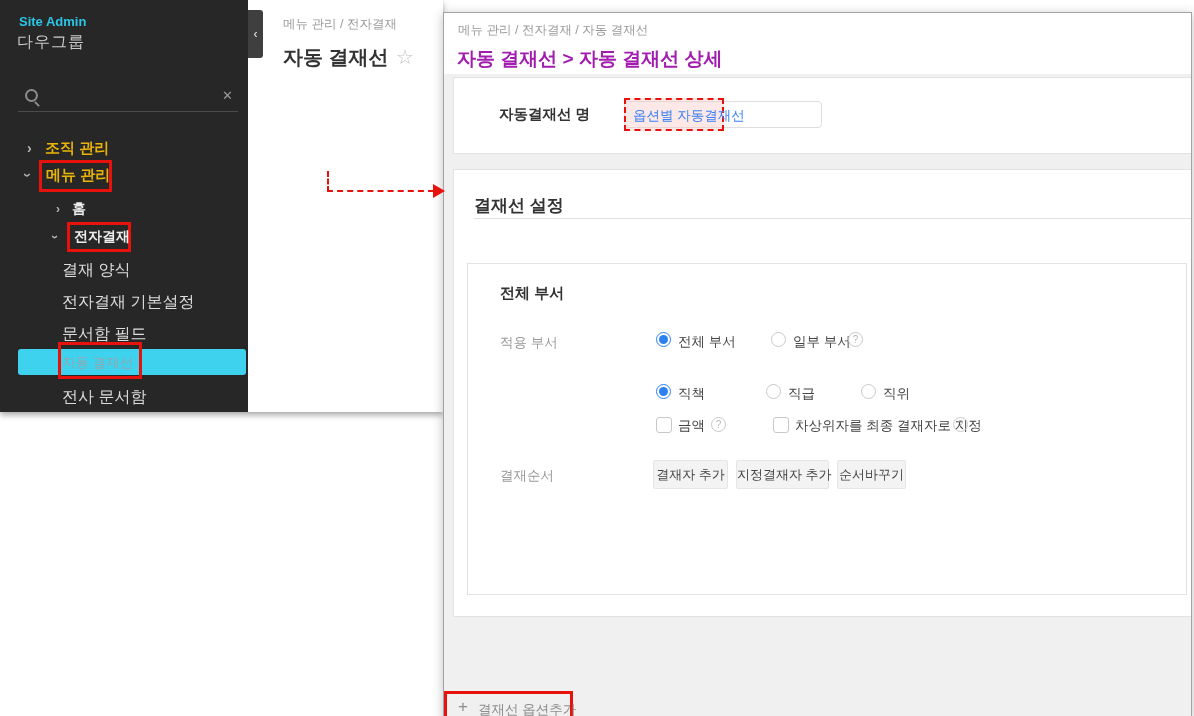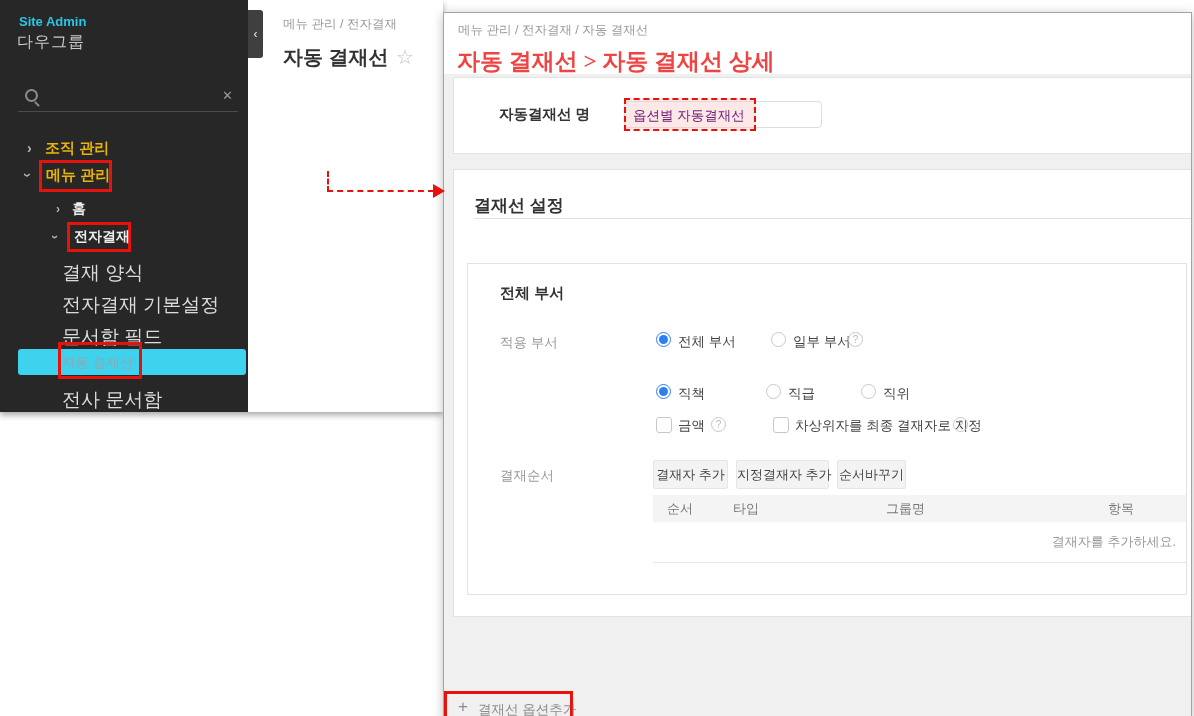--- a/index.html
+++ b/index.html
@@ -13,21 +13,21 @@
   .site-label{left:19px;top:14px;font-size:13px;font-weight:bold;color:#2bc6e6;}
   .company{left:17px;top:32px;font-size:16px;color:#c9c9c9;letter-spacing:1px;}
   .mag{left:25px;top:89px;width:9px;height:9px;border:2px solid #8d8d8d;border-radius:50%;}
   .mag::after{content:"";position:absolute;left:9px;top:10px;width:2px;height:6px;background:#8d8d8d;transform:rotate(-45deg);}
   .search-clear{left:222px;top:88px;font-size:13px;color:#9a9a9a;}
   .search-line{left:18px;top:111px;width:220px;height:1px;background:#4b4b4b;}
   .chev{display:inline-block;color:#b5b5b5;font-size:14px;font-weight:bold;line-height:1;}
   .chev.open{transform:rotate(90deg);}
   .nav1{font-size:15px;font-weight:bold;color:#eab308;}
   .nav2{font-size:14px;font-weight:bold;color:#ececec;}
-  .nav3{font-size:19px;color:#dcdcdc;}
+  .nav3{font-size:16px;color:#dcdcdc;}
   .redbox{border:3px solid #e8120c;}
   .sel-bar{left:18px;top:349px;width:228px;height:26px;background:#3ed2ee;border-radius:3px;}
   .sel-bar-label{left:62px;top:354px;font-size:13.5px;color:#8fa9b1;}
 
   
   .list-panel{left:248px;top:0;width:178px;height:412px;background:#fff;}
   .collapse-tab{left:248px;top:10px;width:15px;height:48px;background:#3f3f3f;border-radius:0 3px 3px 0;
                 color:#eee;font-size:12px;text-align:center;line-height:48px;}
   .crumb{font-size:12.5px;color:#9a9a9a;}
   .cb{position:absolute;width:14px;height:14px;background:#fff;border:1px solid #c8c8c8;border-radius:3px;}
@@ -35,27 +35,27 @@
   
   .arrow-v{left:327px;top:171px;width:0;height:21px;border-left:2px dashed #e8120c;z-index:60;}
   .arrow-h{left:327px;top:190px;width:107px;height:0;border-top:2px dashed #e8120c;z-index:60;}
   .arrow-head{left:433px;top:184px;width:0;height:0;border-top:7px solid transparent;
               border-bottom:7px solid transparent;border-left:12px solid #e8120c;z-index:60;}
 
   
   .detail-panel{left:443px;top:12px;width:747px;height:706px;background:#fff;border:1px solid #a3a3a3;
                 box-shadow:0 2px 10px rgba(0,0,0,.25);overflow:hidden;z-index:40;}
   .detail-body{left:0;top:61px;right:0;bottom:0;background:#f0f0f1;}
-  .panel-title{font-size:23px;font-weight:bold;color:#ef4444;font-family:Liberation Serif, serif;}
+  .panel-title{font-size:19px;font-weight:bold;color:#a21caf;}
   .card{position:absolute;background:#fff;border:1px solid #e3e3e3;}
   .field-label{font-size:14.5px;font-weight:bold;color:#333;}
   .name-input{position:absolute;left:170px;top:23px;width:198px;height:27px;border:1px solid #ddd;border-radius:4px;
               background:#fff;box-sizing:border-box;font-size:13.5px;color:#333;padding:0 8px;}
-  .dash-box{position:absolute;left:170px;top:20px;width:132px;height:33px;border:2px dashed #e8120c;
-            background:rgba(250,205,205,.45);font-size:13.5px;color:#701a75;line-height:31px;padding-left:7px;
+  .dash-box{position:absolute;left:170px;top:20px;width:100px;height:33px;border:2px dashed #e8120c;
+            background:rgba(250,205,205,.45);font-size:13.5px;color:#3b82f6;line-height:31px;padding-left:7px;
             box-sizing:border-box;white-space:nowrap;}
   .sec-title{font-size:17px;font-weight:bold;color:#333;}
   .underline{position:absolute;height:1px;background:#e0e0e0;}
   .inner-box{position:absolute;left:13px;top:93px;width:718px;height:330px;border:1px solid #e3e3e3;background:#fff;}
   .grp-title{font-size:15px;font-weight:bold;color:#333;}
   .form-label{font-size:13.5px;color:#999;}
   .radio{position:absolute;width:15px;height:15px;border:1px solid #c9c9c9;border-radius:50%;background:#fff;box-sizing:border-box;}
   .radio.sel{border-color:#2e80f0;}
   .radio.sel::after{content:"";position:absolute;left:2px;top:2px;right:2px;bottom:2px;background:#2e80f0;border-radius:50%;}
   .opt-label{position:absolute;font-size:13.5px;color:#444;white-space:nowrap;}
@@ -168,29 +168,20 @@
           <div class="help" style="left:243px;top:153px;">?</div>
           <div class="cb" style="left:305px;top:153px;"></div>
           <div class="opt-label" style="left:327px;top:153px;">차상위자를 최종 결재자로 지정</div>
           <div class="help" style="left:485px;top:153px;">?</div>
 
           <div class="abs form-label" style="left:32px;top:203px;">결재순서</div>
           <div class="btn-gray" style="left:185px;top:196px;width:75px;">결재자 추가</div>
           <div class="btn-gray" style="left:268px;top:196px;width:93px;">지정결재자 추가</div>
           <div class="btn-gray" style="left:369px;top:196px;width:69px;">순서바꾸기</div>
 
-          <div class="tbl">
-            <div class="tbl-head">
-              <div class="th1">순서</div>
-              <div class="th2">타입</div>
-              <div class="th3">그룹명</div>
-              <div class="th4">항목</div>
-            </div>
-            <div class="tbl-empty">결재자를 추가하세요.</div>
-          </div>
         </div>
       </div>
 
       <div class="abs add-option">
         <span class="add-plus">+</span>
         <span class="add-txt">결재선 옵션추가</span>
       </div>
 
     </div>
   </div>

